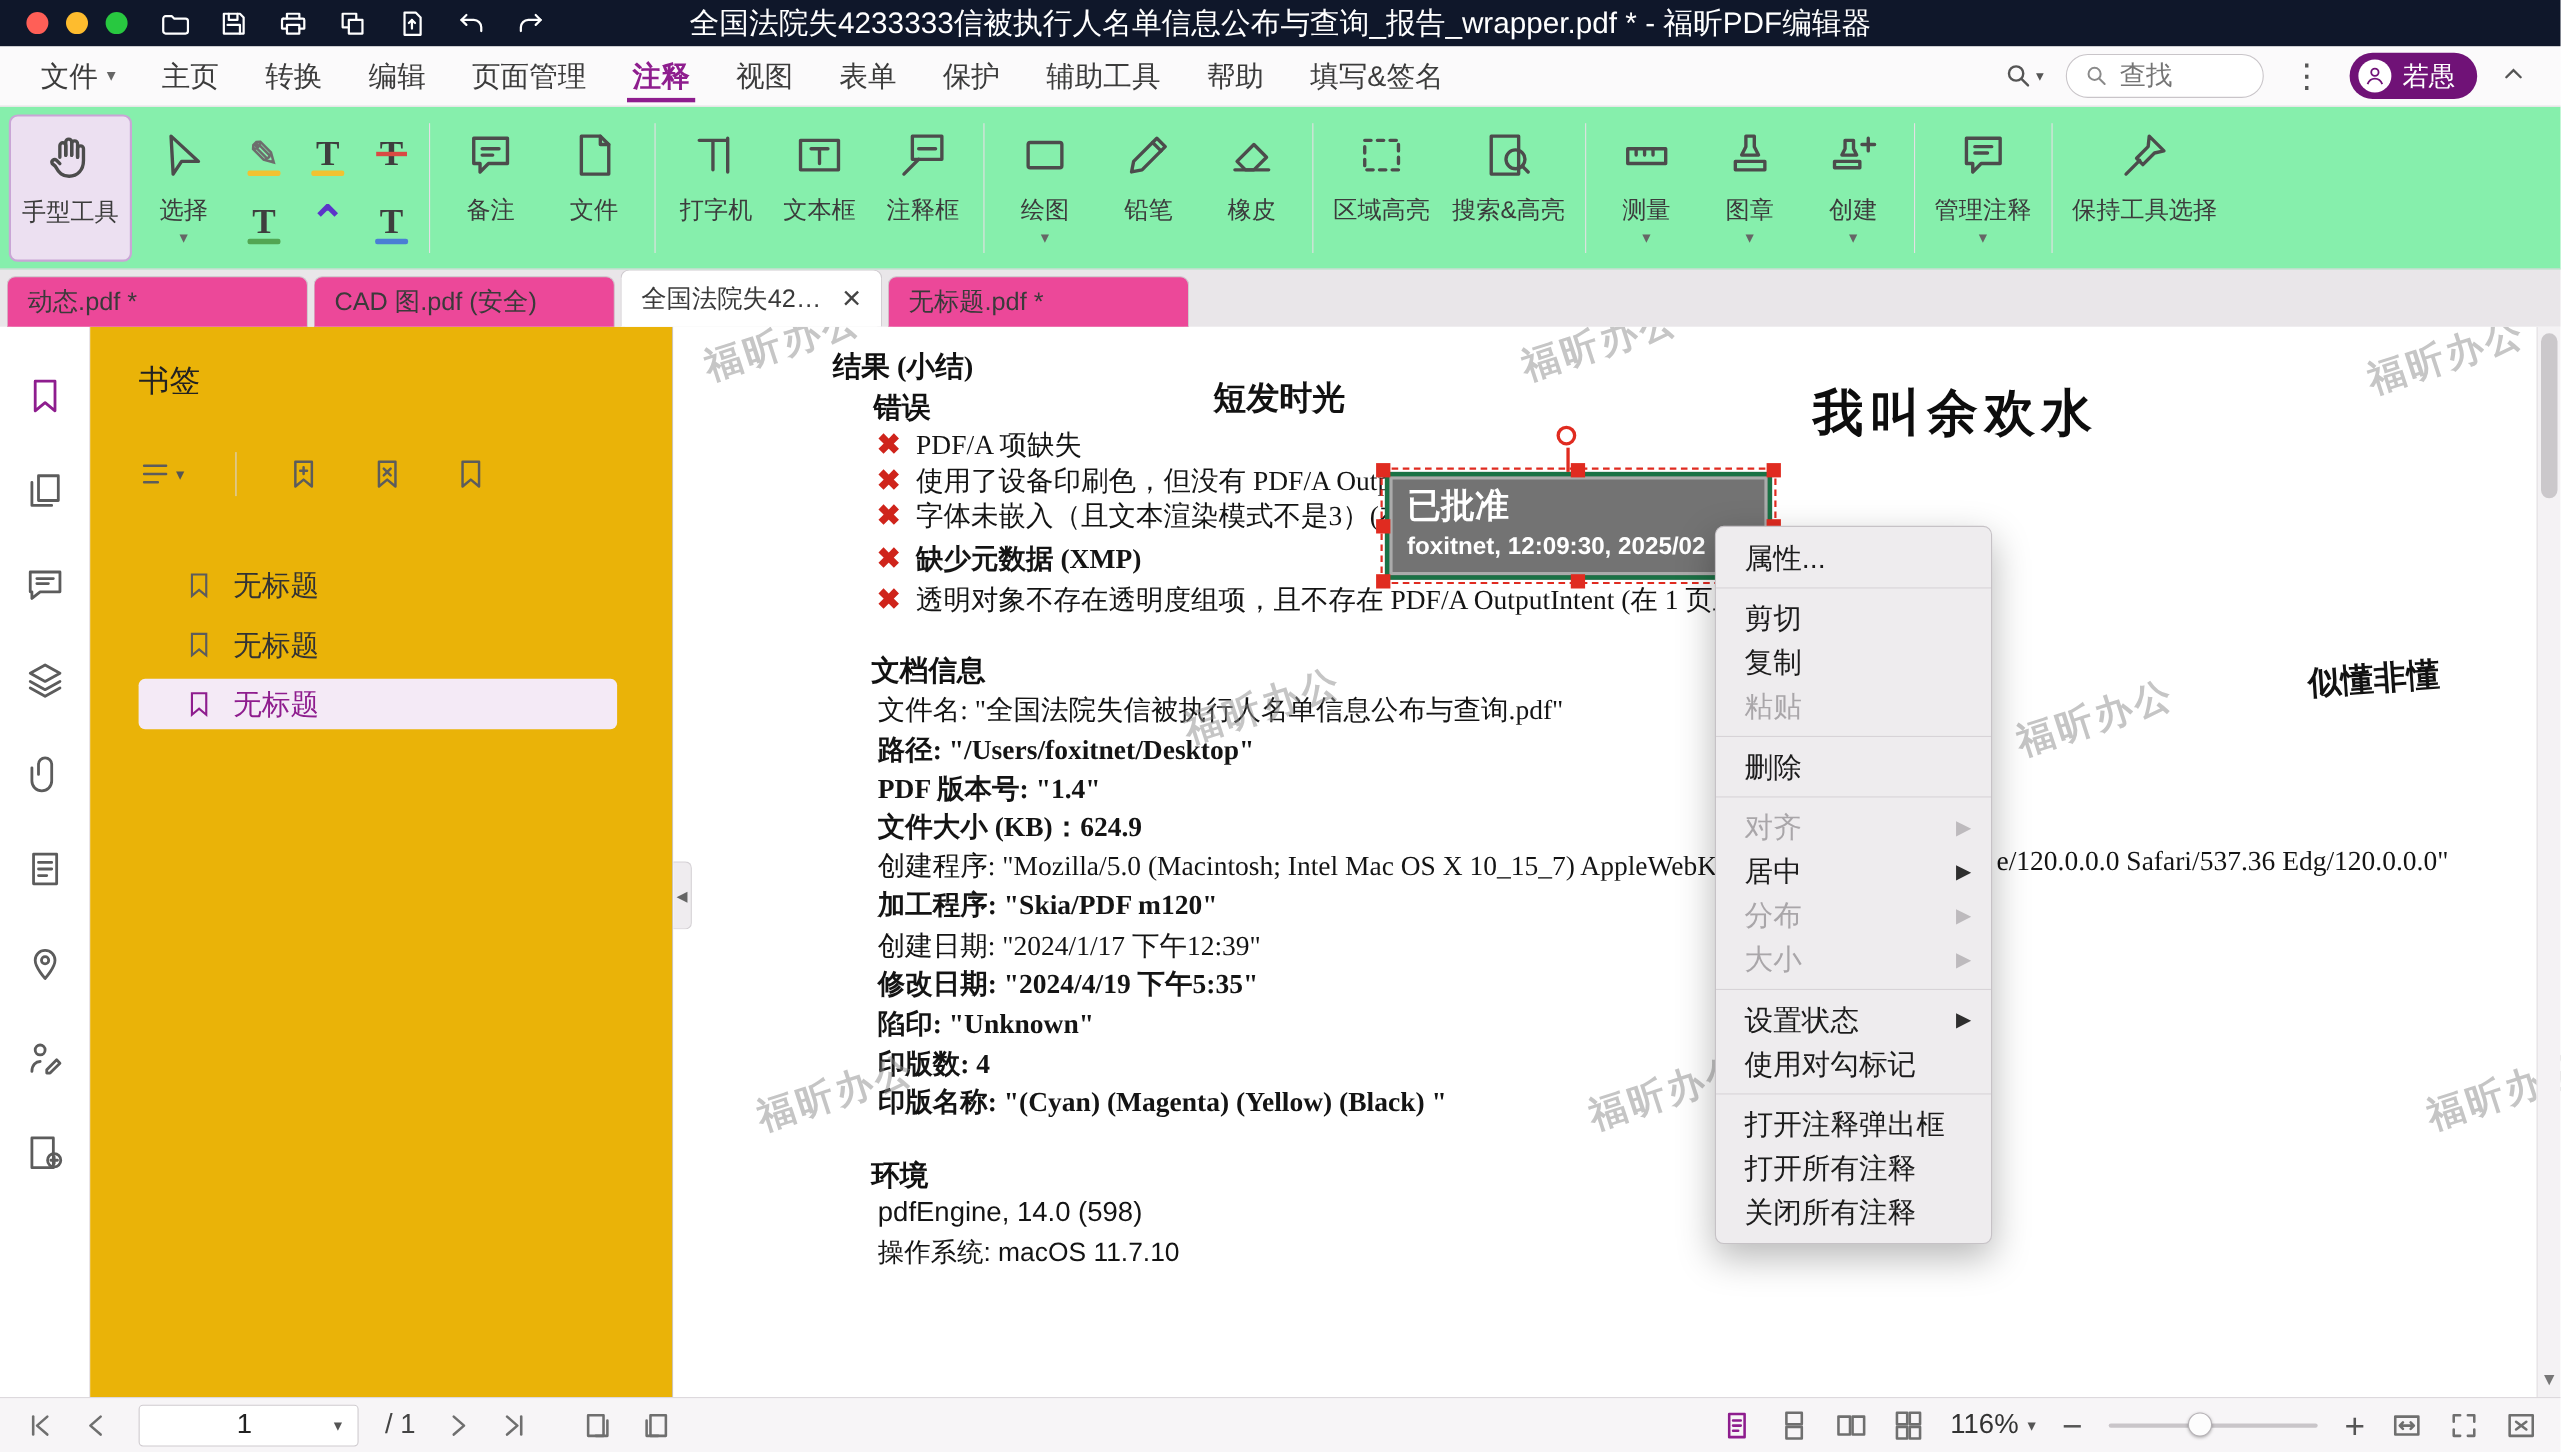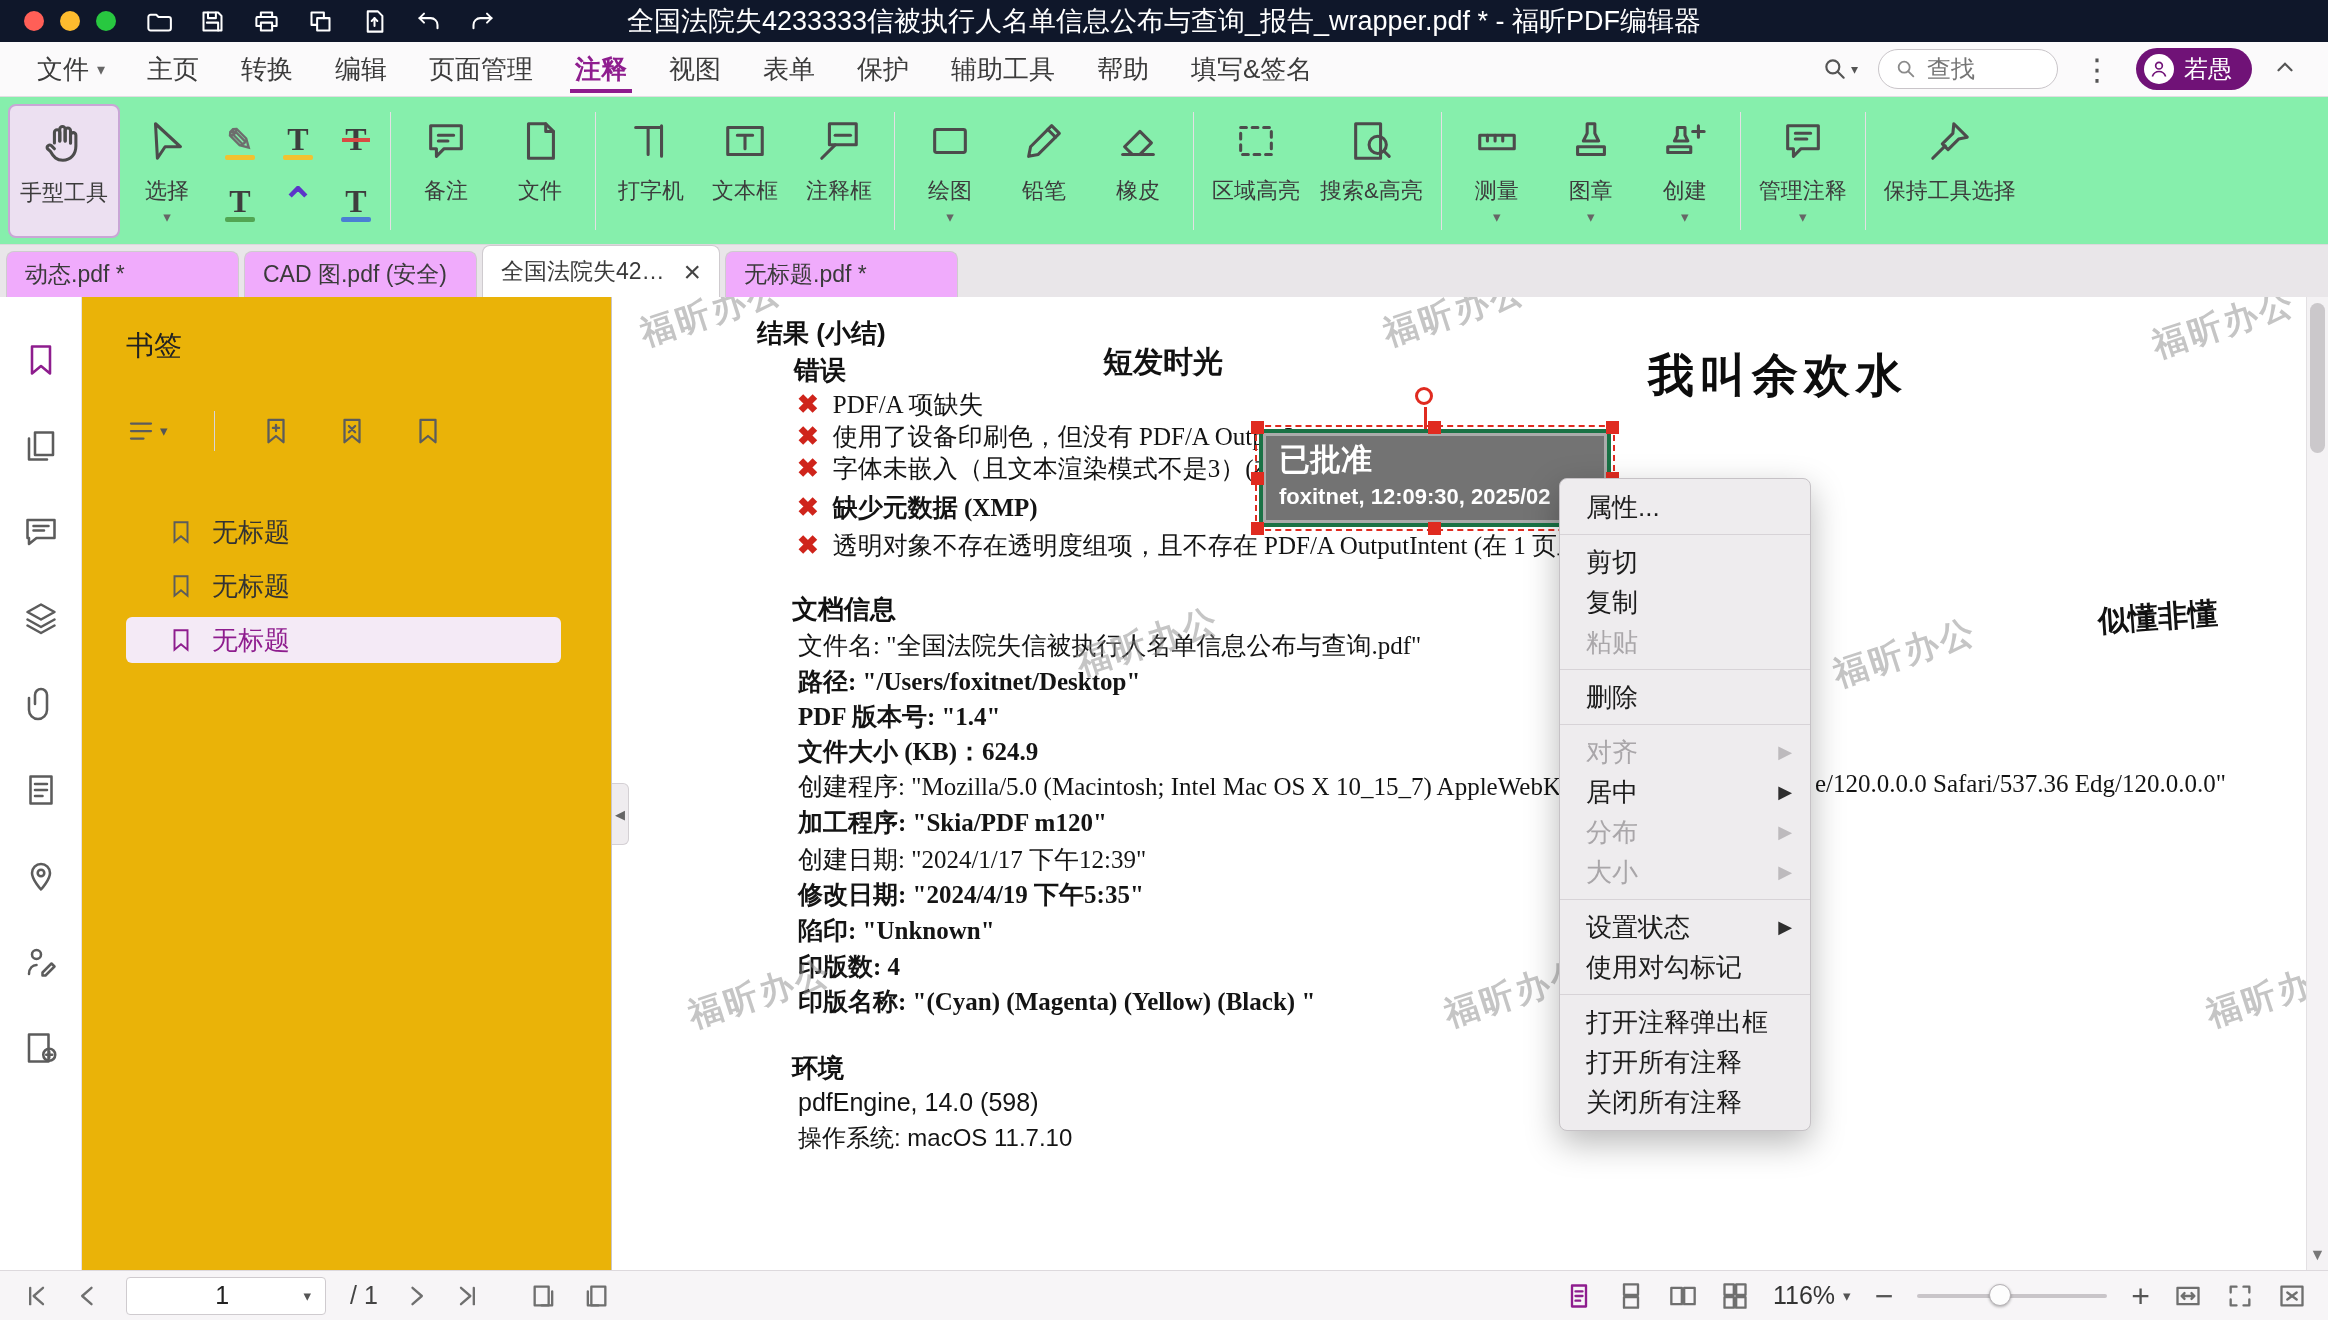--- a/index.html
+++ b/index.html
@@ -50,21 +50,21 @@
   .mini{display:flex;align-items:center;justify-content:center;border-radius:6px;cursor:pointer;position:relative;font-weight:bold;color:#3e3e3e;font-size:32px}
   .mini::before{content:"T";font-family:"Liberation Serif",serif}
   .mini.pen::before{content:"✎";color:#6d6d6d}
   .mini .bar{position:absolute;left:11px;right:11px;bottom:8px;height:5px;border-radius:2px}
   .bar-yellow{background:#f2c230}.bar-green{background:#52a653}.bar-blue{background:#4a7fd4}
   .mini.strike::after{content:"";position:absolute;left:12px;right:12px;top:26px;height:4px;background:#d94a43}
   .mini.caretins::before{content:"⌃";font-size:40px;color:#5b35c9;font-family:"Liberation Sans",sans-serif}
 
   
   .tabbar{position:absolute;left:0;top:245px;right:0;height:52px;background:#e9e6e9;display:flex;align-items:flex-end;padding-left:6px;gap:5px;z-index:17}
-  .tab{height:46px;width:233px;background:#f0abfc;border:1px solid #cfcbcf;border-bottom:none;display:flex;align-items:center;padding:0 18px;font-size:23px;color:#3a3a3a;border-radius:8px 8px 0 0;cursor:pointer;white-space:nowrap;overflow:hidden}
+  .tab{height:46px;width:274px;background:#ec4899;border:1px solid #cfcbcf;border-bottom:none;display:flex;align-items:center;padding:0 18px;font-size:23px;color:#3a3a3a;border-radius:8px 8px 0 0;cursor:pointer;white-space:nowrap;overflow:hidden}
   .tab .tlabeltxt{overflow:hidden;text-overflow:ellipsis}
   .tab.active{background:#fff;height:52px;z-index:2;width:238px}
   .tab .tclose{margin-left:auto;font-size:30px;color:#444;padding-left:18px;cursor:pointer;line-height:1}
 
   
   .main{position:absolute;left:0;top:297px;right:0;bottom:50px;background:#fff;display:flex}
   .rail{width:82px;border-right:1px solid #e6e2e6;display:flex;flex-direction:column;align-items:center;padding-top:42px;gap:44px;flex:none}
   .rail-btn{width:42px;height:42px;display:flex;align-items:center;justify-content:center;cursor:pointer}
   .rail-btn svg{width:36px;height:36px;stroke:#5c5c5c;fill:none;stroke-width:1.7;stroke-linecap:round;stroke-linejoin:round}
   .rail-btn.active svg{stroke:#8e1d8e}
@@ -80,21 +80,21 @@
   .bm-item{display:flex;align-items:center;gap:18px;height:46px;font-size:26px;color:#333;padding-left:42px;border-radius:6px;cursor:pointer}
   .bm-item svg{width:26px;height:26px;stroke:#5c5c5c;fill:none;stroke-width:1.8;flex:none}
   .bm-item.selected{color:#8e1d8e;background:#f4eaf6}
   .bm-item.selected svg{stroke:#8e1d8e}
 
   
   .doc{flex:1;position:relative;background:#fff;overflow:hidden}
   .abs{position:absolute;white-space:nowrap}
   .serif{font-family:"Liberation Serif",serif;font-size:25px;color:#141414}
   .b{font-weight:bold}
-  .heading{font-family:Liberation Sans, sans-serif;font-weight:bold;font-size:26px;color:#111}
+  .heading{font-family:Liberation Serif, serif;font-weight:bold;font-size:26px;color:#111}
   .err-row{display:flex;gap:14px;align-items:baseline}
   .xmark{color:#cf241b;font-size:26px;font-weight:bold}
   .hand1{font-size:30px;color:#121212;font-weight:bold}
   .hand2{font-size:46px;color:#0d0d0d;font-weight:bold;letter-spacing:6px}
   .hand3{font-size:30px;color:#121212;font-weight:bold;transform:rotate(-4deg)}
   .watermark{position:absolute;font-size:34px;font-weight:bold;color:#8d8d8d;opacity:.5;transform:rotate(-18deg);white-space:nowrap;letter-spacing:3px;z-index:1}
 
   .stamp-wrap{position:absolute;left:647px;top:132px;width:352px;height:98px;z-index:3}
   .stamp{width:100%;height:100%;background:#737373;border:4px solid #1a7245;box-shadow:inset 0 0 0 3px rgba(255,255,255,.4);outline:2px dashed #e02b20;outline-offset:2px;padding:6px 0 0 16px;color:#fff;cursor:move}
   .stamp-title{font-size:31px;font-weight:bold}

